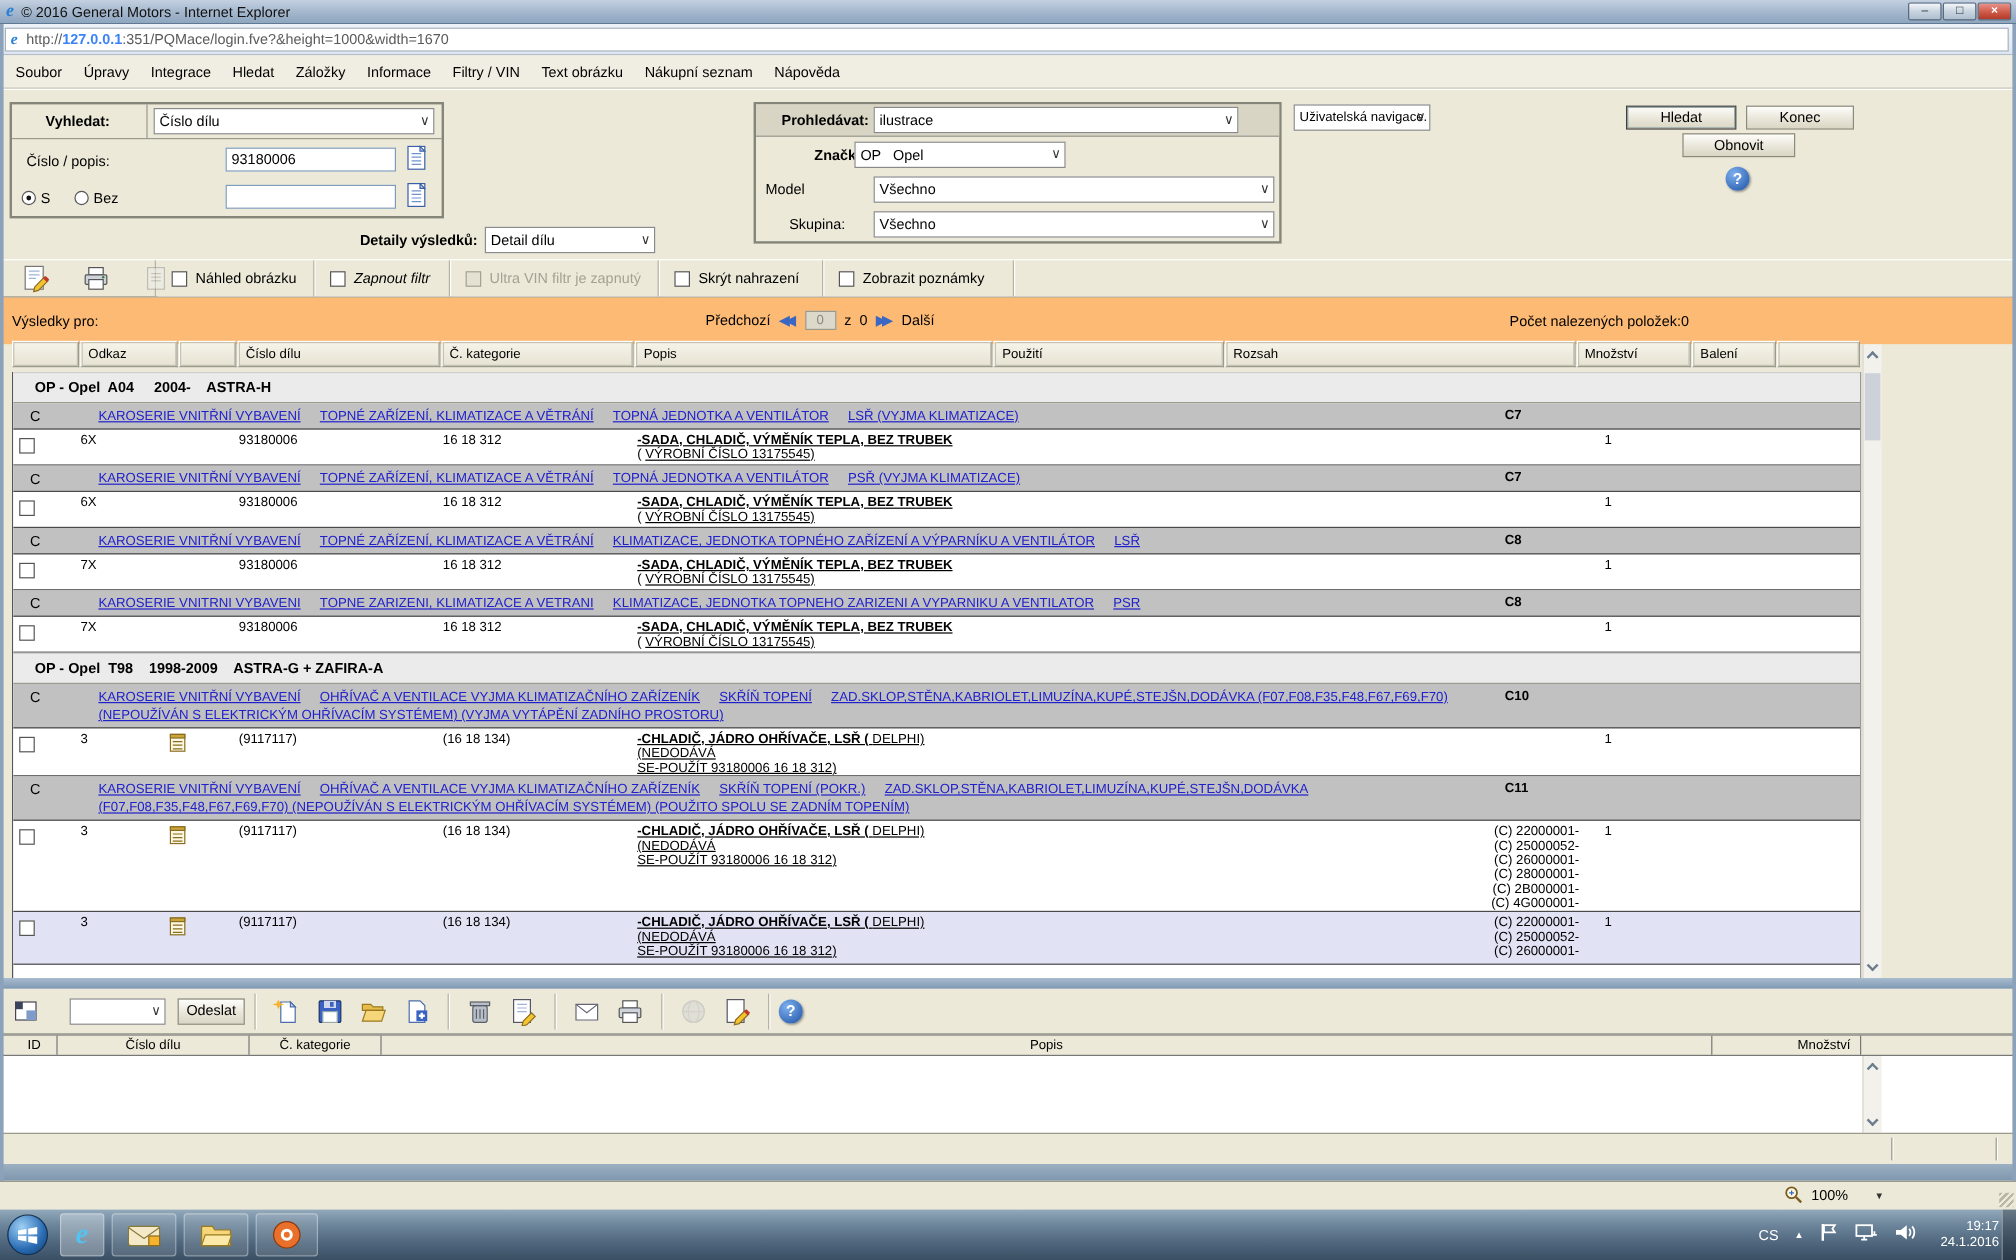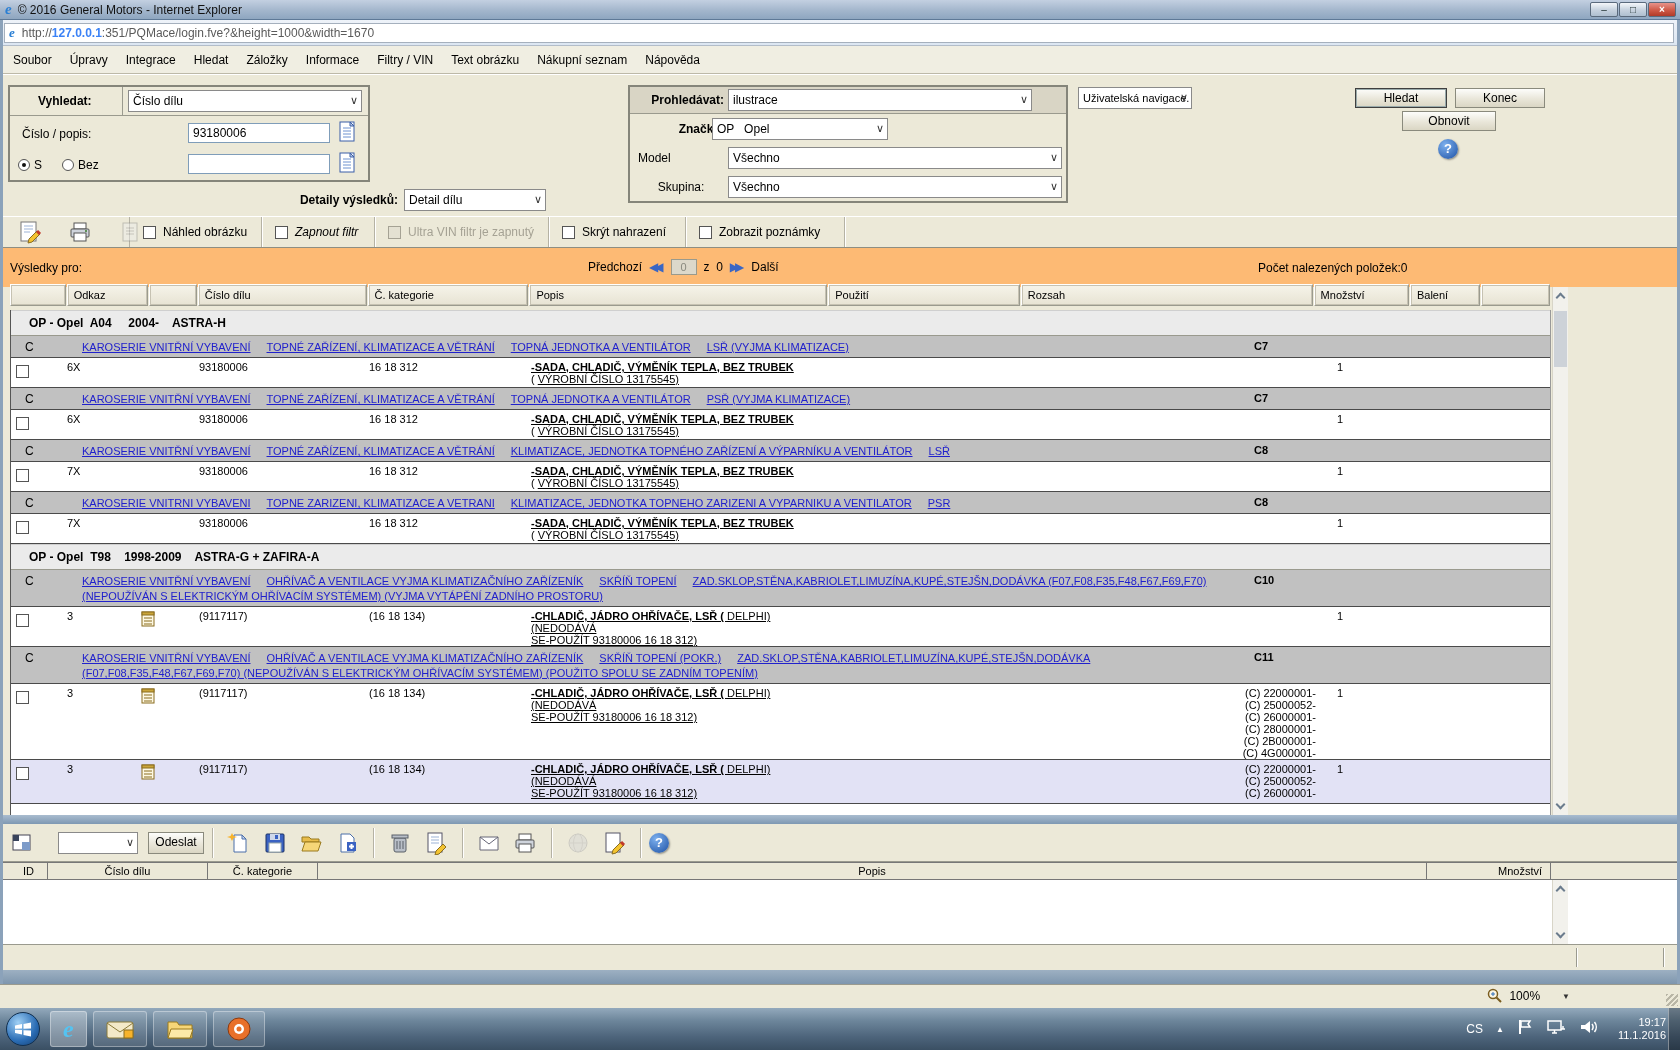--- a/index.html
+++ b/index.html
@@ -725,21 +725,21 @@
           </svg>
       </span>
       <span>
         <svg width="20" height="16">
             <path d="M2 6h4l5-4v12l-5-4H2z" fill="#fff"></path>
             <path d="M13 5a5 5 0 010 6M15.5 3a8 8 0 010 10" fill="none" stroke="#fff" stroke-width="1.5"></path>
           </svg>
       </span>
       <span class="clock">
         <div>19:17</div>
-        <div>11.1.2016</div>
+        <div>24.1.2016</div>
       </span>
     </span>
     <span class="showdesk"></span>
   </div>
 
   <span class="sideframe" style="left:0;"></span>
   <span class="sideframe" style="right:0;"></span>
 </div>
 
 </body></html>

